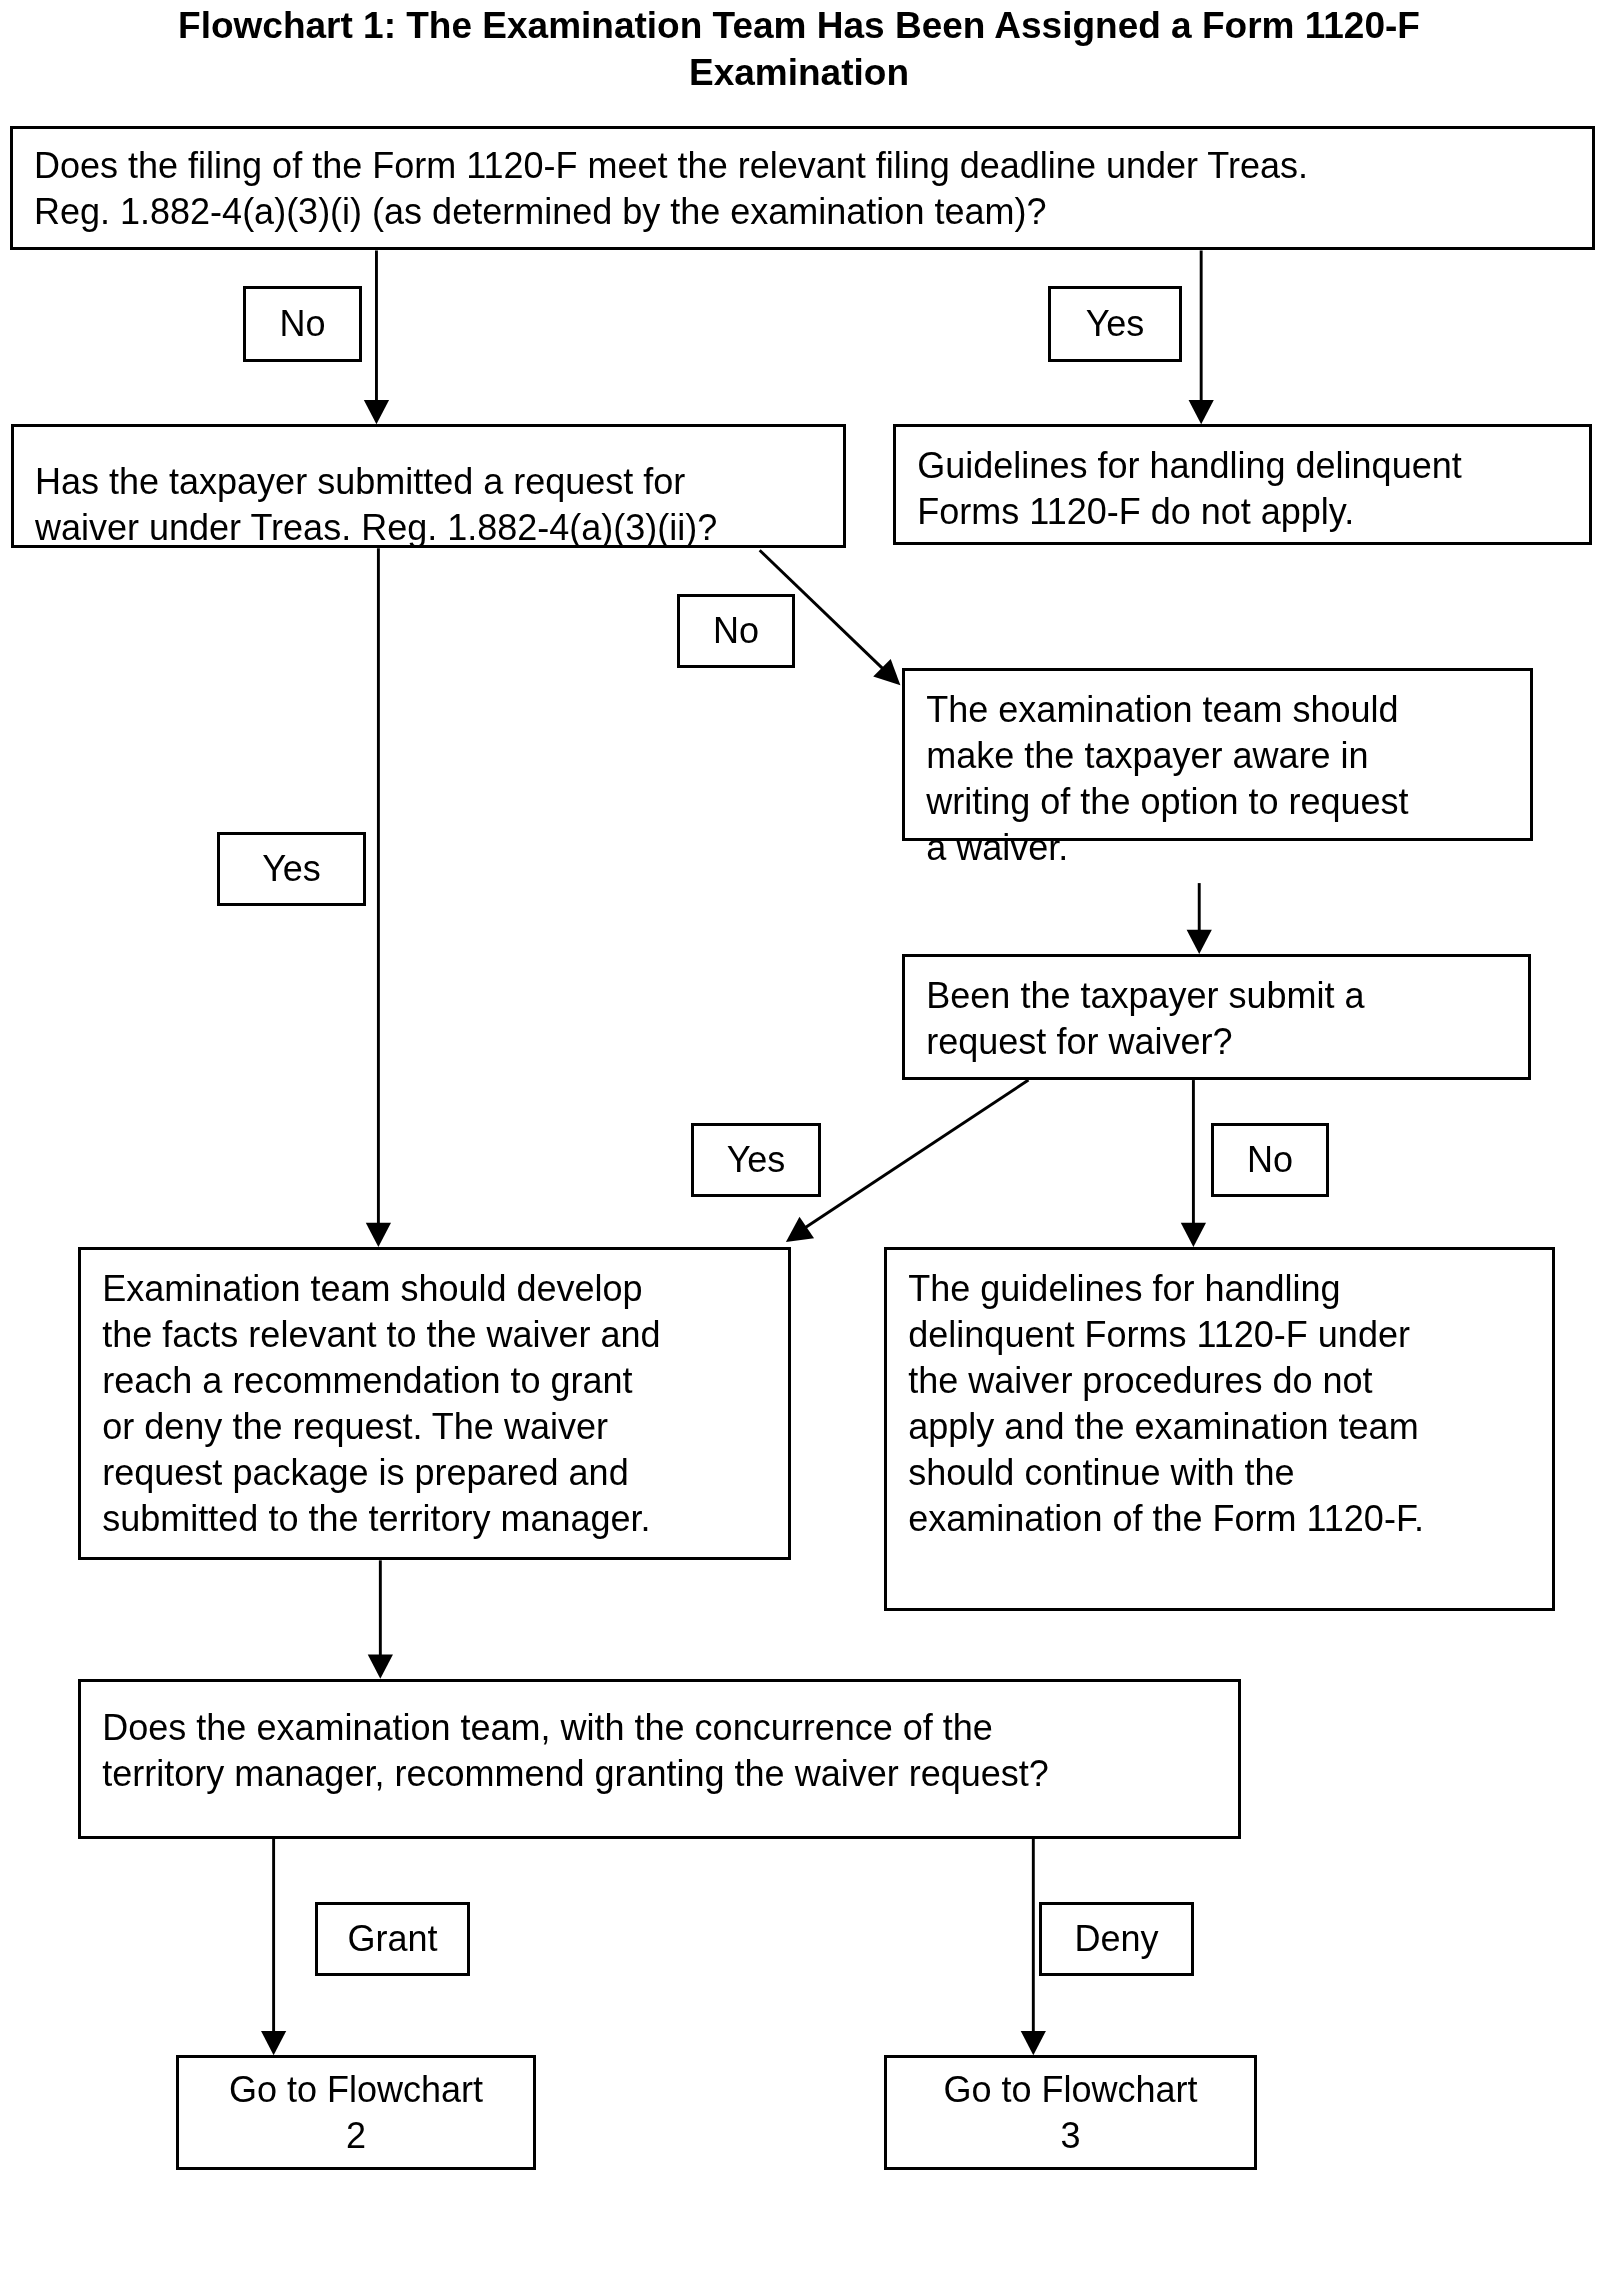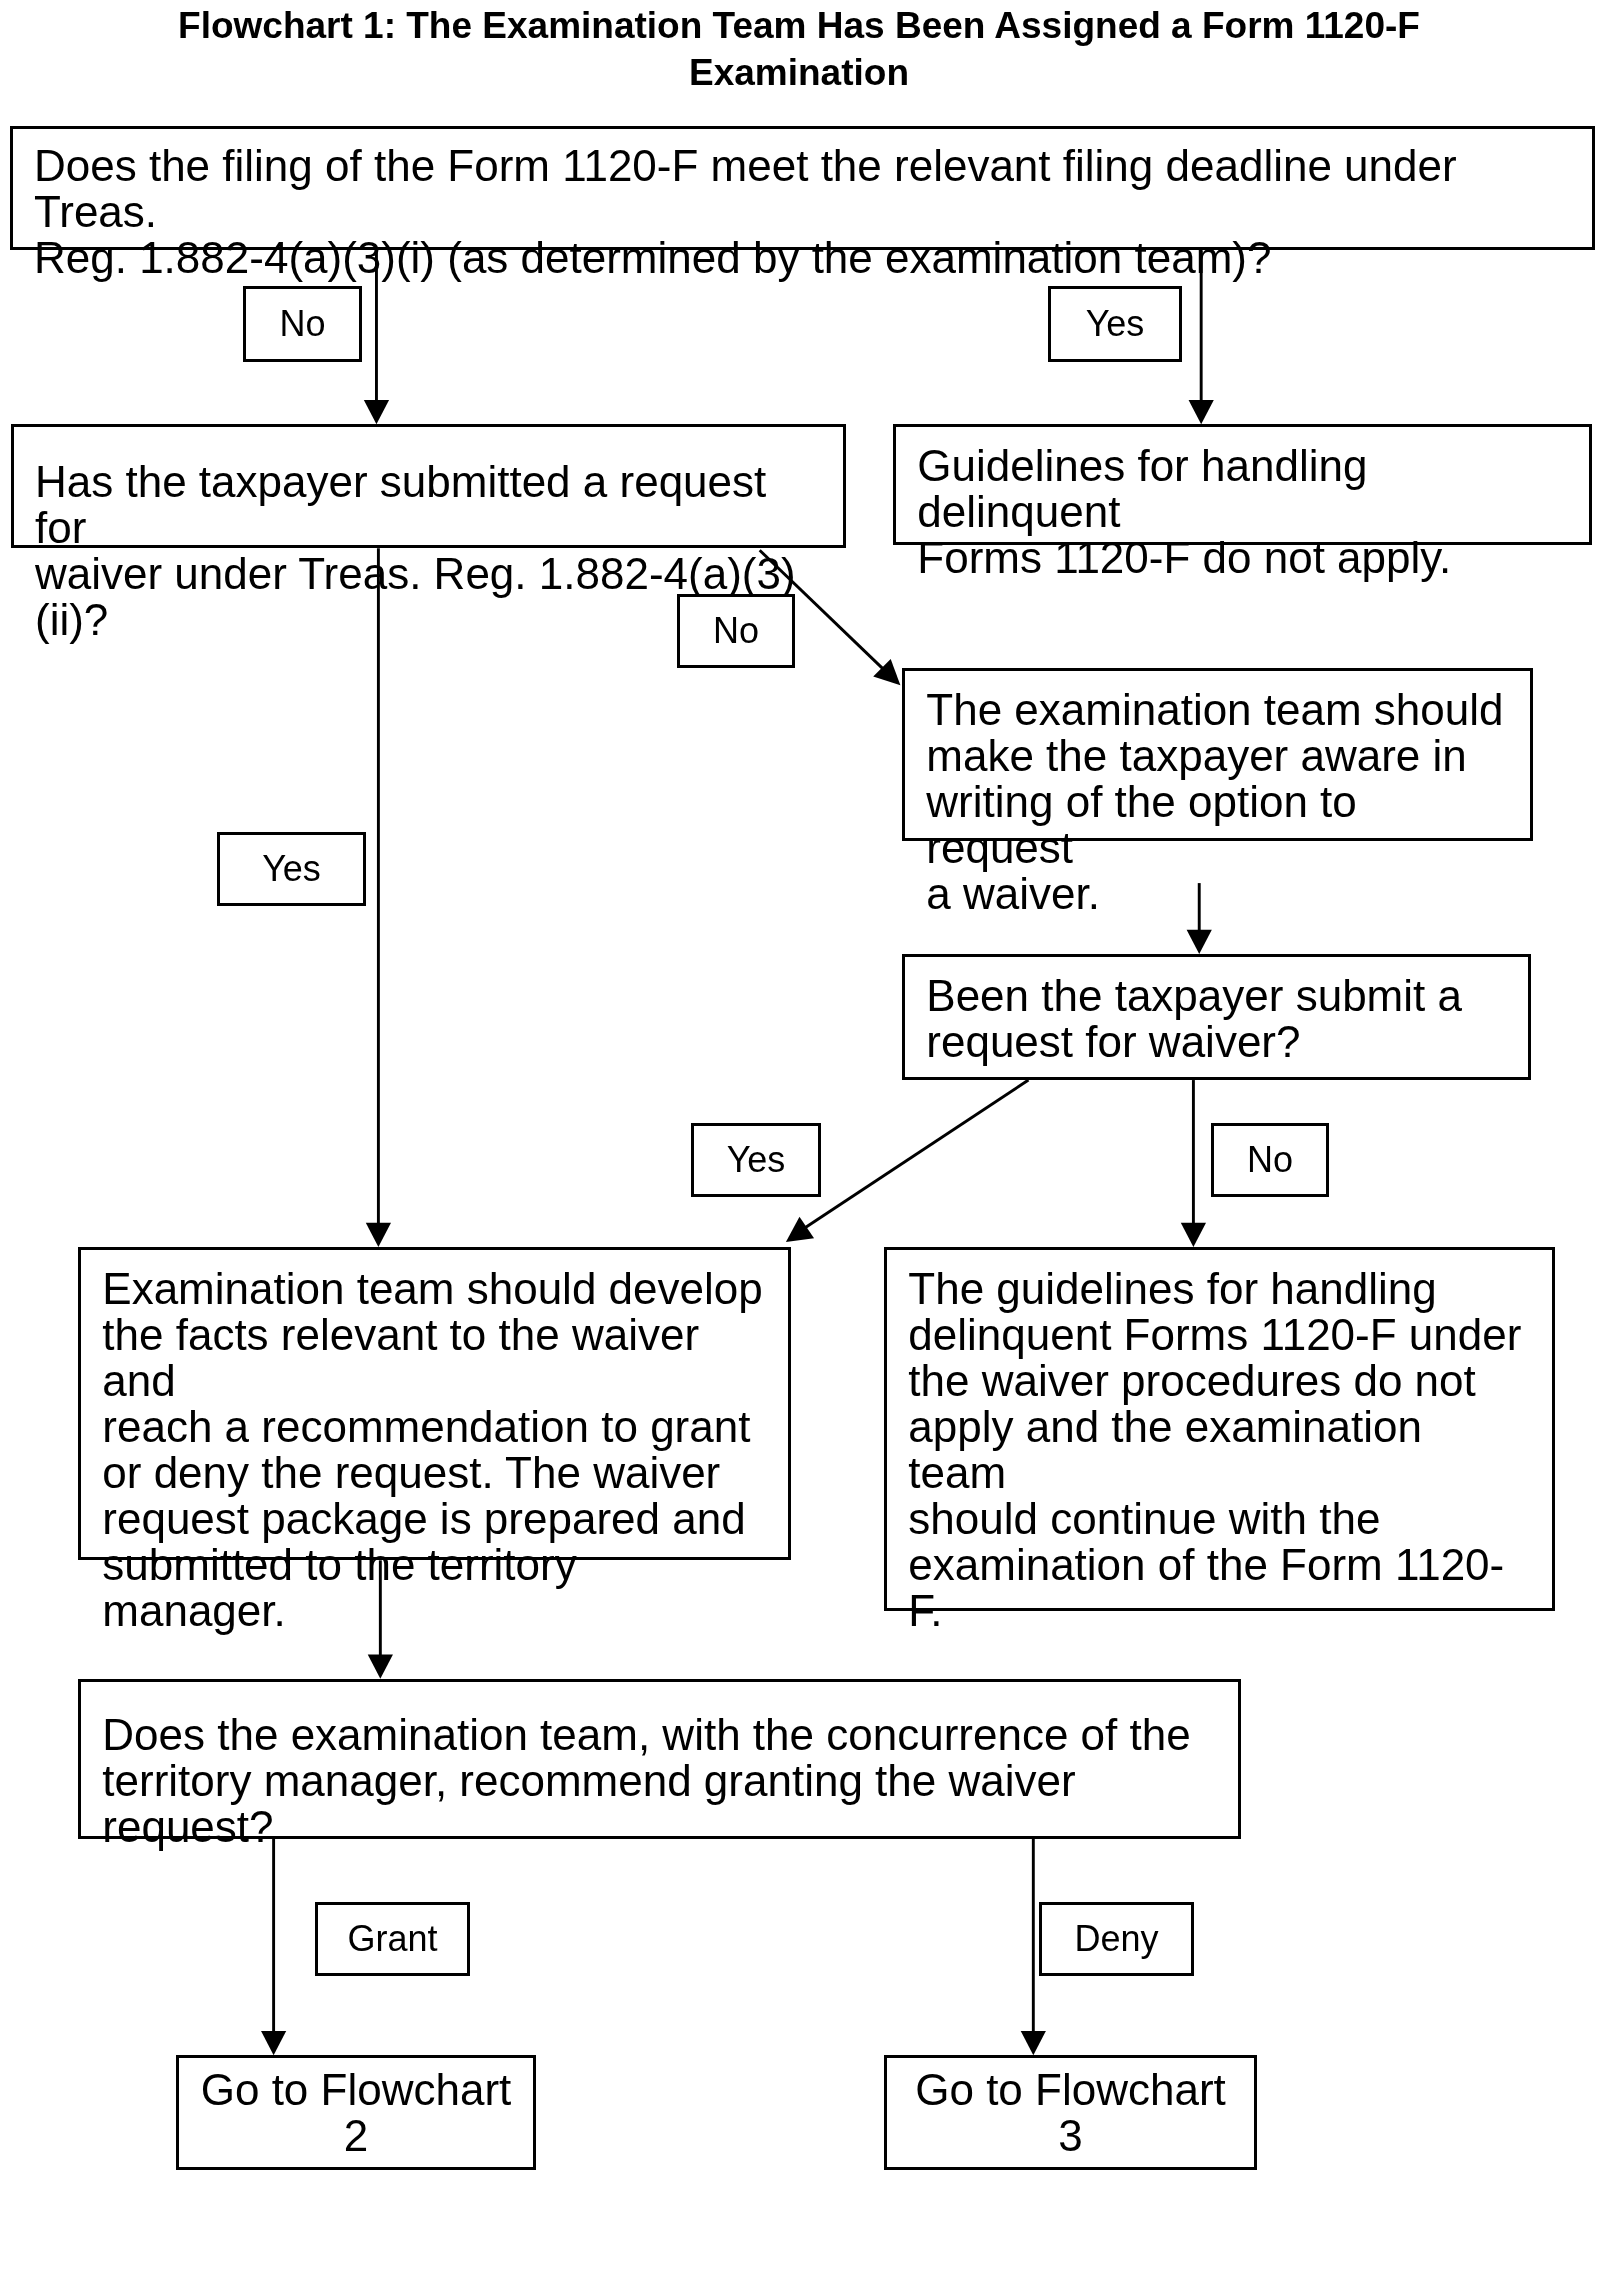--- a/index.html
+++ b/index.html
@@ -20,21 +20,21 @@
     font-size: 37px;
     line-height: 47px;
     font-weight: bold;
     white-space: pre-line;
   }
   .node {
     position: absolute;
     border: 3.9px solid #000000;
     background: #ffffff;
     box-sizing: border-box;
-    font-size: 44px;
+    font-size: 36px;
     line-height: 46px;
     white-space: pre-line;
     padding: 13.6px 21.3px;
   }
   .lbl {
     position: absolute;
     border: 3.9px solid #000000;
     background: #ffffff;
     box-sizing: border-box;
     font-size: 36px;
@@ -132,21 +132,21 @@
 or deny the request. The waiver
 request package is prepared and
 submitted to the territory manager.</div>
   <div class="node" style="left:884px; top:1247px; width:671px; height:364px; padding-top:15.5px;">The guidelines for handling
 delinquent Forms 1120-F under
 the waiver procedures do not
 apply and the examination team
 should continue with the
 examination of the Form 1120-F.</div>
 
-  <div class="node" style="left:78px; top:1679px; width:1163px; height:160px; padding-top:30px;">Does the examination team, with the concurrence of the
+  <div class="node" style="left:78px; top:1679px; width:1163px; height:160px; padding-top:23px;">Does the examination team, with the concurrence of the
 territory manager, recommend granting the waiver request?</div>
 
   <div class="lbl" style="left:315px; top:1902px; width:155px; height:74px;">Grant</div>
   <div class="lbl" style="left:1039px; top:1902px; width:155px; height:74px;">Deny</div>
 
   <div class="node centered" style="left:176px; top:2055px; width:360px; height:115px;">Go to Flowchart
 2</div>
   <div class="node centered" style="left:884px; top:2055px; width:373px; height:115px;">Go to Flowchart
 3</div>
 

